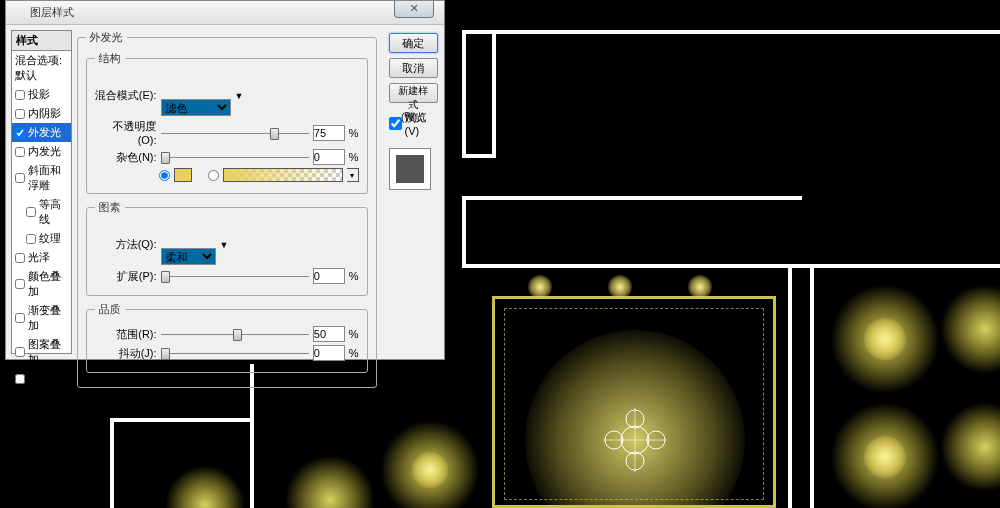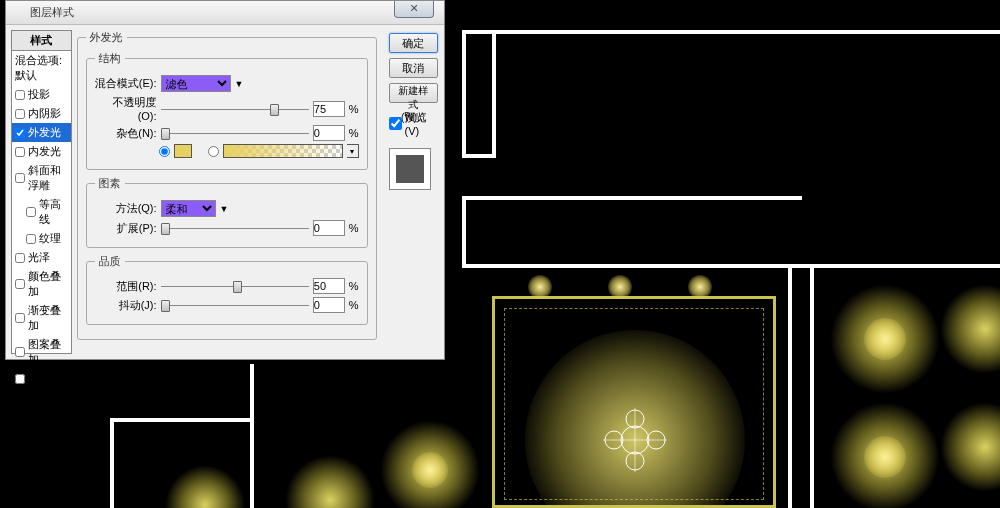--- a/index.html
+++ b/index.html
@@ -37,33 +37,33 @@
   .closebtn {
     position:absolute; right:10px; top:0; width:40px; height:17px;
     background:linear-gradient(#e8ecf0,#c8d0da); border:1px solid #6b7785; border-top:none;
     border-radius:0 0 4px 4px; color:#4a5560; text-align:center; line-height:14px;
     font-size:12px; cursor:pointer;
   }
   .dialog-body { display:flex; height:calc(100% - 24px); }
   
   
   .styles-panel { width:85px; border:1px solid #888; margin:5px; background:#fff; }
-  .styles-header { background:#e6e6e6; border-bottom:1px solid #888; padding:2px 4px; font-weight:bold; text-align:center; }
+  .styles-header { background:#e6e6e6; border-bottom:1px solid #888; padding:2px 4px; font-weight:bold; text-align:left; }
   .style-item { padding:2px 3px; display:flex; align-items:center; gap:3px; cursor:pointer; }
   .style-item.sub { padding-left:14px; }
   .style-item.selected { background:#1e6bd6; color:#fff; }
   .style-item input[type=checkbox] { width:10px; height:10px; }
   
   
   .settings { flex:1; padding:5px 6px 5px 0; }
   fieldset { border:1px solid #aaa; border-radius:3px; margin-bottom:6px; padding:6px 8px 8px; }
   legend { padding:0 4px; color:#333; }
   .row { display:flex; align-items:center; gap:4px; margin:3px 0; }
   .lbl { width:62px; text-align:right; }
-  select { border:1px solid #888; font-size:11px; height:17px; background:#8b5cf6; }
+  select { border:1px solid #888; font-size:11px; height:17px; background:#0369a1;margin-top:24px; }
   .slider-track { flex:1; height:14px; position:relative; }
   .slider-line { position:absolute; top:7px; left:0; right:0; height:1px; background:#888; }
   .slider-thumb { position:absolute; top:2px; width:9px; height:12px; background:linear-gradient(#f0f0f0,#c0c0c0); border:1px solid #666; border-radius:1px; cursor:pointer; }
   .num-input { width:32px; height:16px; border:1px solid #888; background:#fff; }
   .color-swatch { width:18px; height:14px; border:1px solid #555; display:inline-block; }
   .radio { display:inline-flex; align-items:center; gap:2px; }
   input[type=radio] { width:11px;height:11px; }
   .gradient-swatch {
     width:120px; height:14px; border:1px solid #555;
     background:

